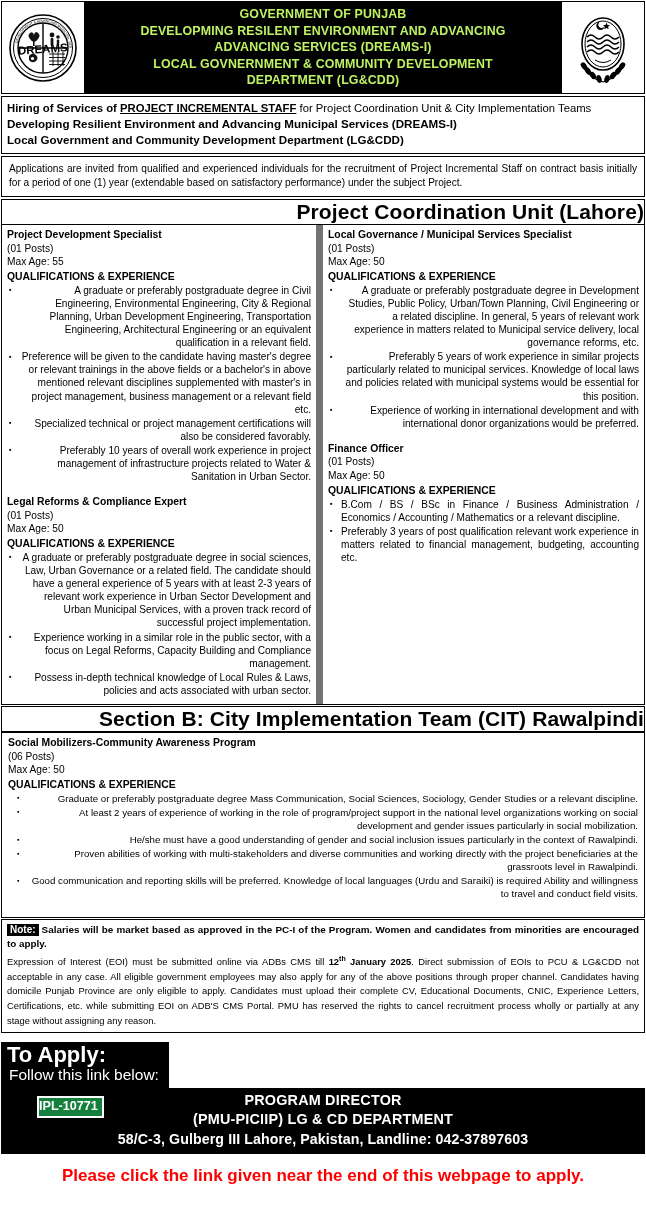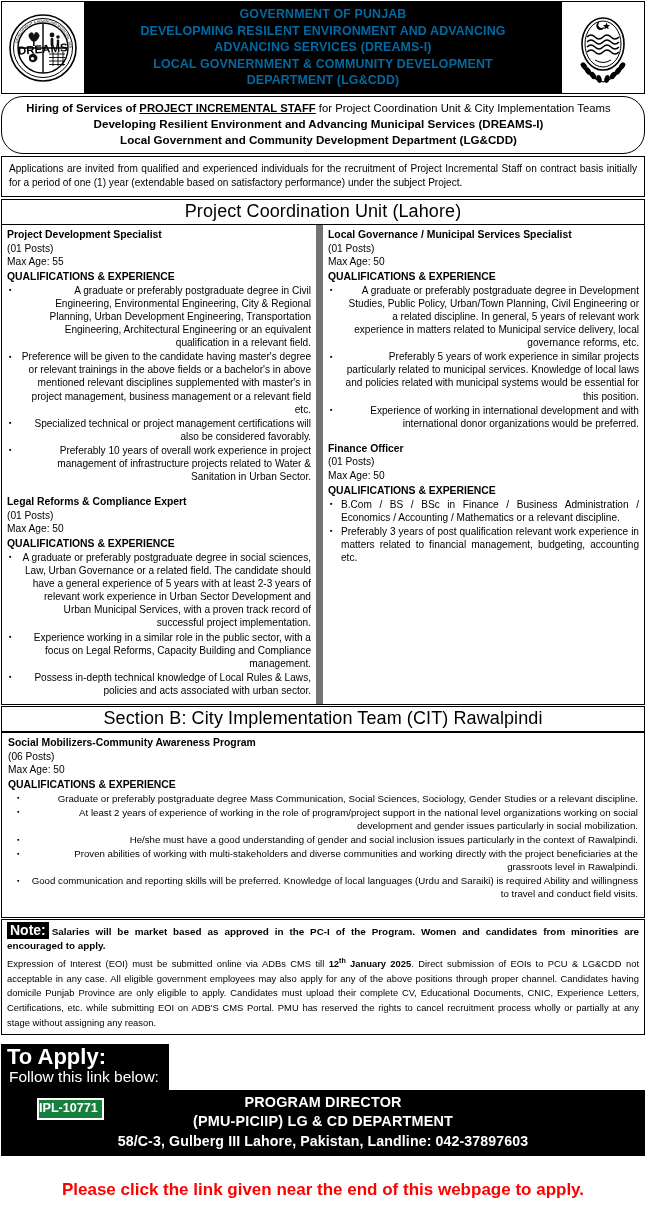--- a/index.html
+++ b/index.html
@@ -42,21 +42,21 @@
     background: #fff;
     border-right: 1px solid #000;
   }
   .logo-cell.right {
     border-right: none;
     border-left: 1px solid #000;
   }
   .title-cell {
     flex: 1;
     background: #000;
-    color: #0369a1;
+    color: #bef264;
     display: flex;
     flex-direction: column;
     justify-content: center;
     padding: 3px 2px;
     box-sizing: border-box;
   }
   .title-cell .tline {
     font-weight: bold;
     font-size: 12.4px;
     line-height: 16.4px;
@@ -67,22 +67,20 @@
 
   
   .box {
     border: 1px solid #000;
     box-sizing: border-box;
     margin: 2px 1px 0 1px;
     background: #fff;
   }
   .intro-hiring {
     padding: 4px 14px 5px 5px;
-    text-align: center;
-    border-radius: 22px;
   }
   .intro-hiring .l1 {
     font-size: 11.3px;
     font-weight: bold;
     line-height: 15px;
     white-space: nowrap;
   }
   .intro-hiring .l1 .plain { font-weight: normal; }
   .intro-hiring .l1 .u { text-decoration: underline; }
   .intro-hiring .l2,
@@ -97,23 +95,23 @@
     line-height: 14px;
     text-align: justify;
   }
 
   
   .section-bar {
     border: 1px solid #000;
     border-bottom: none;
     box-sizing: border-box;
     margin: 2px 1px 0 1px;
-    text-align: center;
-    font-weight: normal;
-    font-size: 18px;
+    text-align: right;
+    font-weight: bold;
+    font-size: 21px;
     line-height: 21px;
     padding: 1px 0 2px 0;
     background: #fff;
     letter-spacing: .1px;
   }
   .section-bar.standalone {
     border-bottom: 1px solid #000;
     margin-top: 1px;
   }
 
@@ -204,21 +202,21 @@
     font-size: 9.9px;
     font-weight: bold;
     line-height: 14px;
     text-align: justify;
   }
   .note-tag {
     background: #000;
     color: #fff;
     font-weight: bold;
     padding: 0px 3px 1px 3px;
-    font-size: 14px;
+    font-size: 10px;
     margin-right: 3px;
   }
   .eoi {
     font-size: 9.4px;
     line-height: 14.6px;
     text-align: justify;
     margin-top: 1px;
   }
   .eoi b { font-weight: bold; }
   .eoi sup { font-size: 7px; }
@@ -291,21 +289,21 @@
     top: 8px;
     border: 2px solid #fff;
     color: #fff;
     font-weight: bold;
     font-size: 12.6px;
     padding: 1px 4px 2px 0;
     line-height: 15px;
     background: #15803d;
   }
   .redbar {
-    margin: 12px 1px;
+    margin: 0 1px;
     text-align: center;
     color: #ff0000;
     font-weight: bold;
     font-size: 17px;
     line-height: 26px;
     padding-top: 9px;
     background: #fff;
   }
 
   

